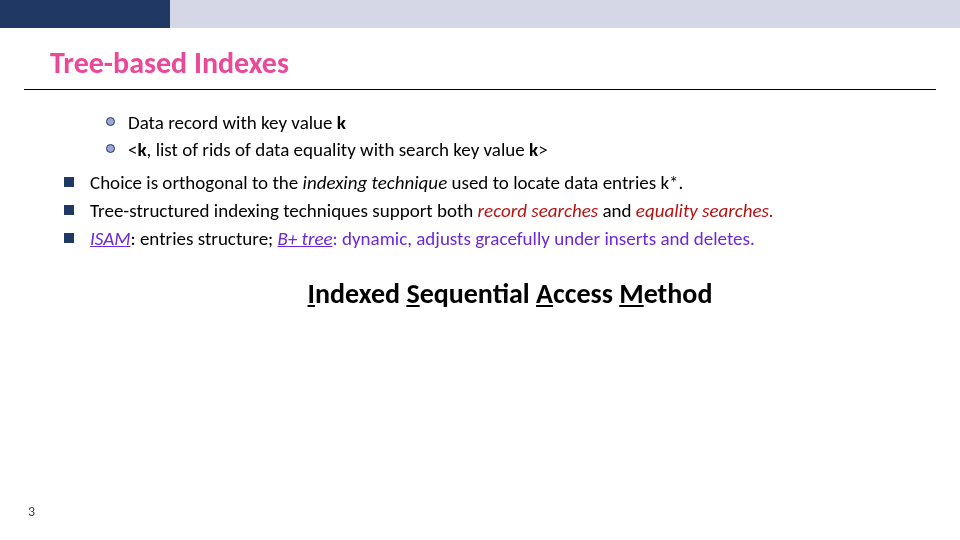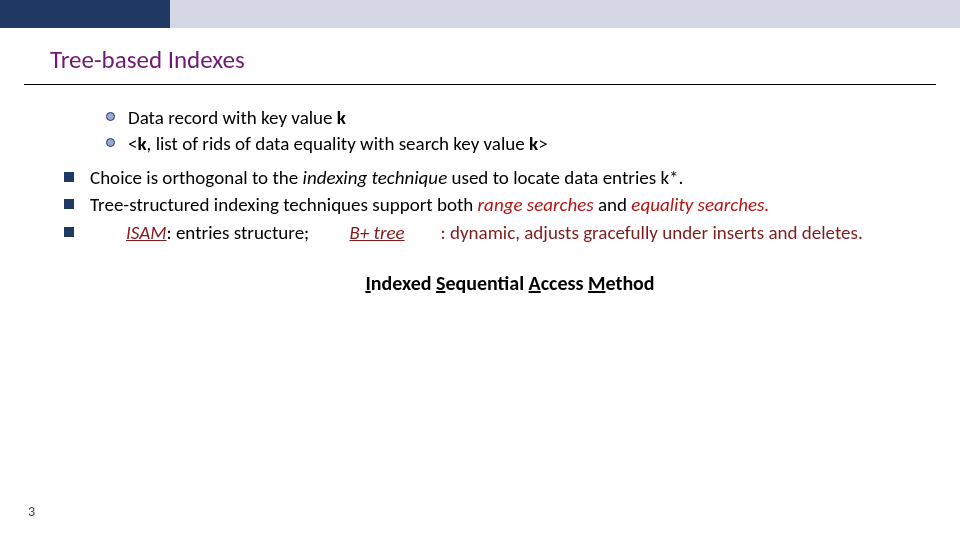--- a/index.html
+++ b/index.html
@@ -23,23 +23,23 @@
   }
   .topbar-light {
     background: #d6d7e6;
     height: 28px;
     flex: 1;
   }
   .title-wrap {
     padding: 18px 0 4px 50px;
   }
   .title {
-    color: #701a75;
-    font-weight: 400;
-    font-size: 25px;
+    color: #ec4899;
+    font-weight: 700;
+    font-size: 30px;
     line-height: 1.1;
   }
   .hr {
     border: none;
     border-top: 1.5px solid #000;
     margin: 6px 24px 0 24px;
   }
   .content {
     padding: 16px 30px 0 90px;
     font-size: 19px;
@@ -73,27 +73,27 @@
     left: -22px;
     top: 7px;
     width: 7px;
     height: 7px;
     border: 1.5px solid #1f3864;
     border-radius: 50%;
     background: #9aa8d6;
   }
   .ital { font-style: italic; }
   .bold { font-weight: 700; }
-  .blue { color: #7f1d1d; margin-left: 36px; }
+  .blue { color: #6d28d9; }
   .red { color: #b41414; }
   .uline { text-decoration: underline; }
   .isam-line {
     text-align: center;
     font-weight: 700;
-    font-size: 20px;
+    font-size: 28px;
     margin-top: 24px;
   }
   .isam-line .first { text-decoration: underline; }
   .page-num {
     position: absolute;
     left: 28px;
     bottom: 20px;
     font-size: 14px;
     color: #404040;
   }
@@ -121,21 +121,21 @@
     <div class="dot-item">
       <span>&lt;</span><span class="bold">k</span><span>, list of rids of data equality with search key value </span><span class="bold">k</span><span>&gt;</span>
     </div>
   </div>
 
   <div class="sq-item">
     <span>Choice is orthogonal to the </span><span class="ital">indexing technique</span><span> used to locate data entries k*.</span>
   </div>
 
   <div class="sq-item">
-    <span>Tree-structured indexing techniques support both </span><span class="ital red">range searches</span><span> and </span><span class="ital red">equality searches</span><span class="ital red">.</span>
+    <span>Tree-structured indexing techniques support both </span><span class="ital red">record searches</span><span> and </span><span class="ital red">equality searches</span><span class="ital red">.</span>
   </div>
 
   <div class="sq-item">
     <span class="ital blue uline">ISAM</span><span>:  entries structure;  </span><span class="ital blue uline">B+ tree</span><span class="blue">:  dynamic, adjusts gracefully under inserts and deletes.</span>
   </div>
 
 
   <div class="isam-line">
     <span class="first">I</span><span>ndexed </span><span class="first">S</span><span>equential </span><span class="first">A</span><span>ccess </span><span class="first">M</span><span>ethod</span>
   </div>

